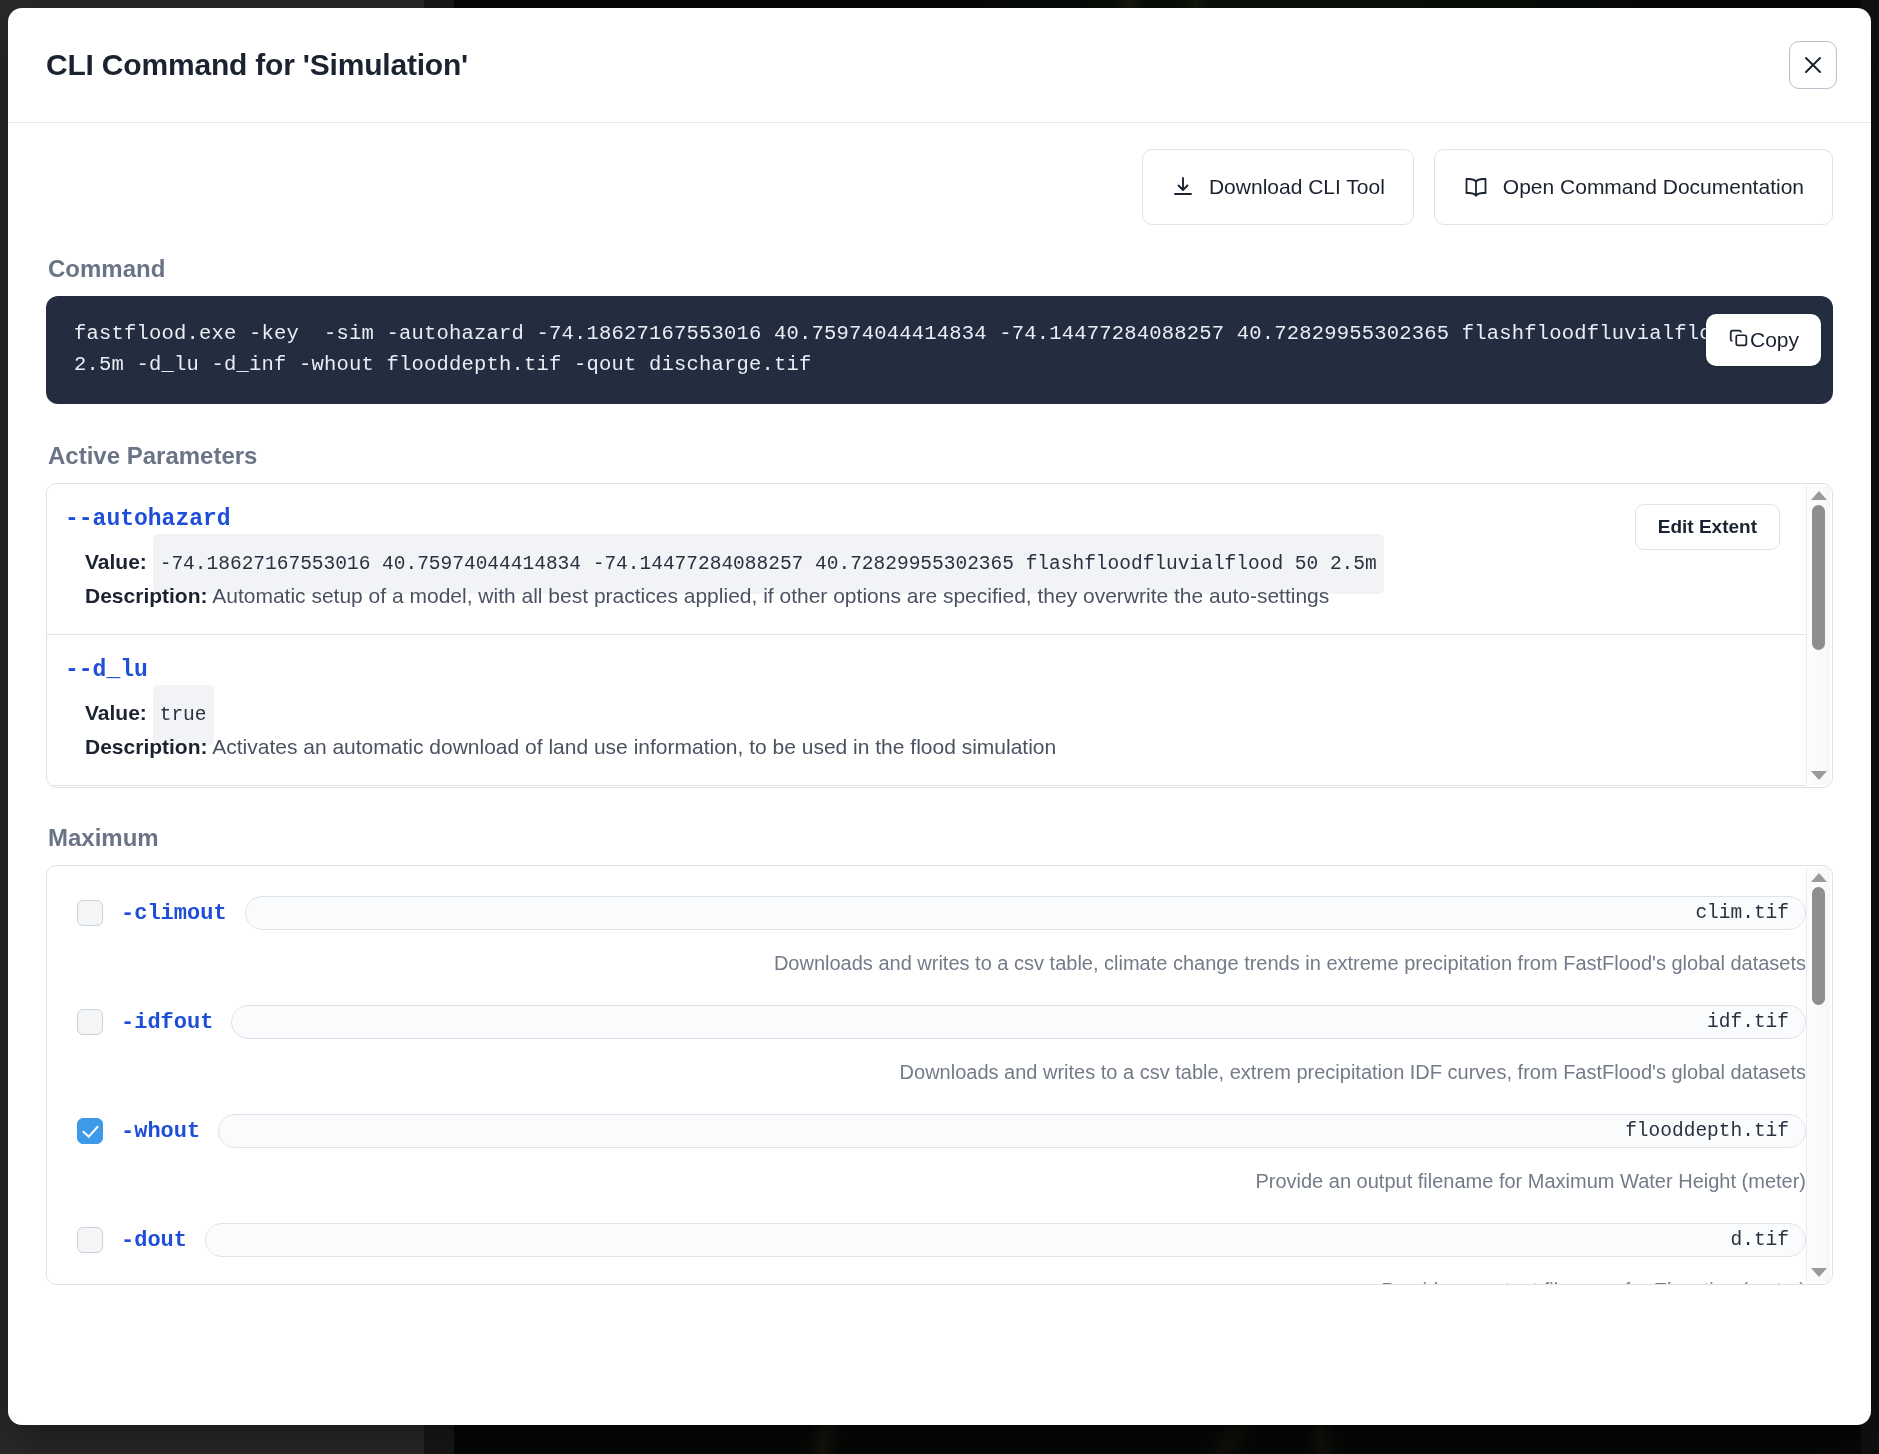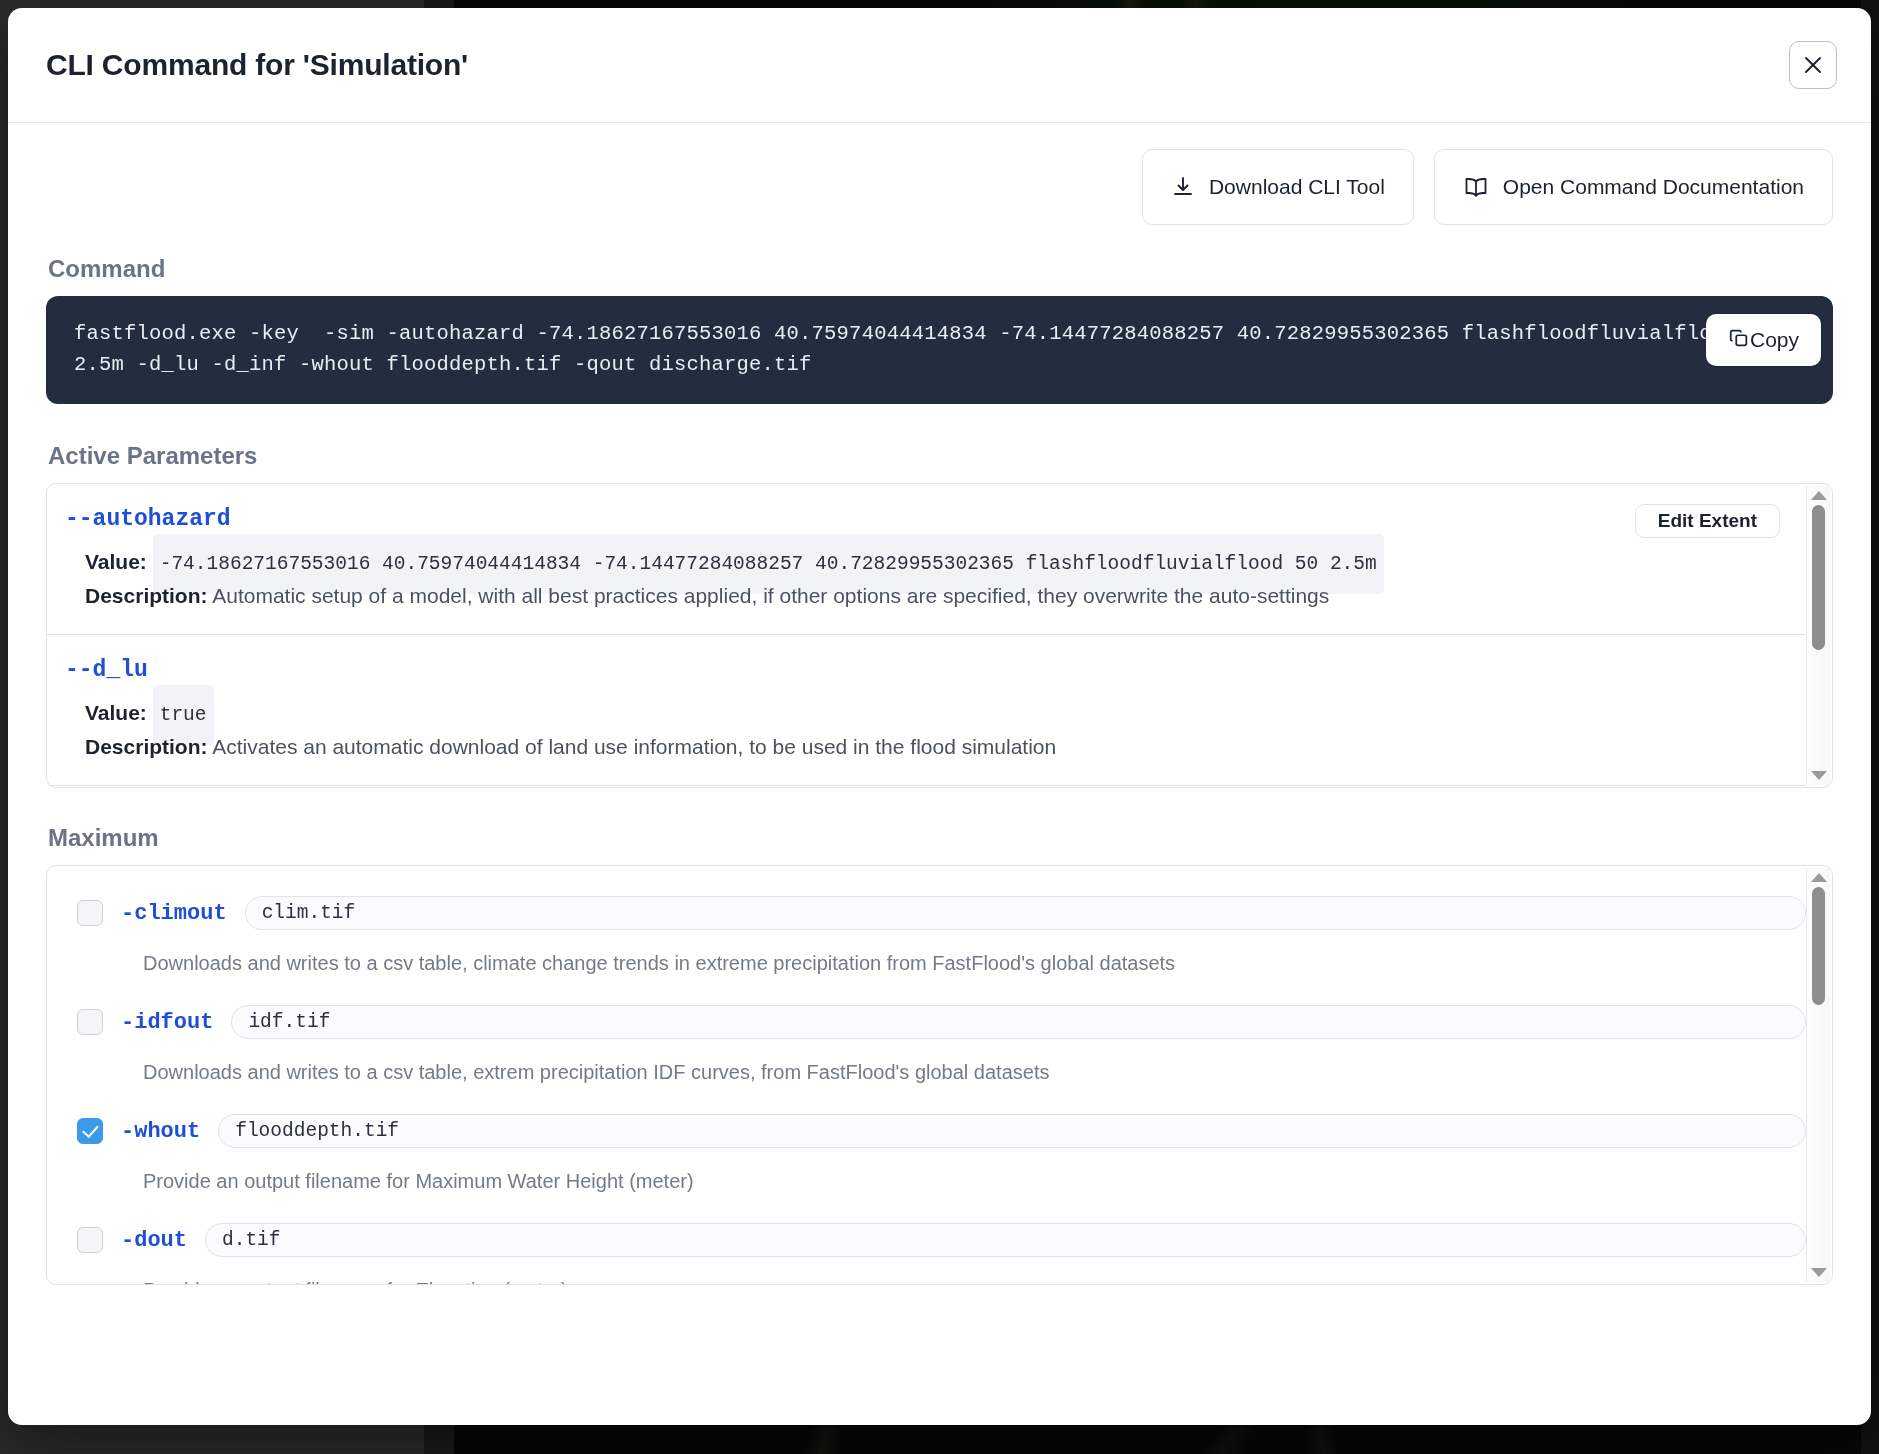--- a/index.html
+++ b/index.html
@@ -188,39 +188,40 @@
     background: #f1f3f6;
     border-radius: 5px;
     padding: 19px 7px;
     color: #2a3140;
   }
   .param-desc { color: #4a5261; }
   .edit-extent-btn {
     position: absolute;
     right: 26px;
     top: 20px;
-    height: 34px;
+    height: 46px;
     padding: 0 22px;
     border: 1px solid #dfe3e9;
     border-radius: 9px;
     background: #fff;
     font-size: 19px;
     font-weight: bold;
     color: #1b2230;
     cursor: pointer;
   }
 
   
   .outputs-wrap {
     position: relative;
     border: 1px solid #dfe3e9;
     border-radius: 10px;
     height: 420px;
     overflow: hidden;
     background: #fff;
+    text-align: right;
   }
   .outputs-scroll {
     height: 100%;
     overflow: hidden;
     padding: 18px 26px 0 18px;
   }
   .output-item {
     padding: 12px 0 18px 0;
   }
   .output-top {

